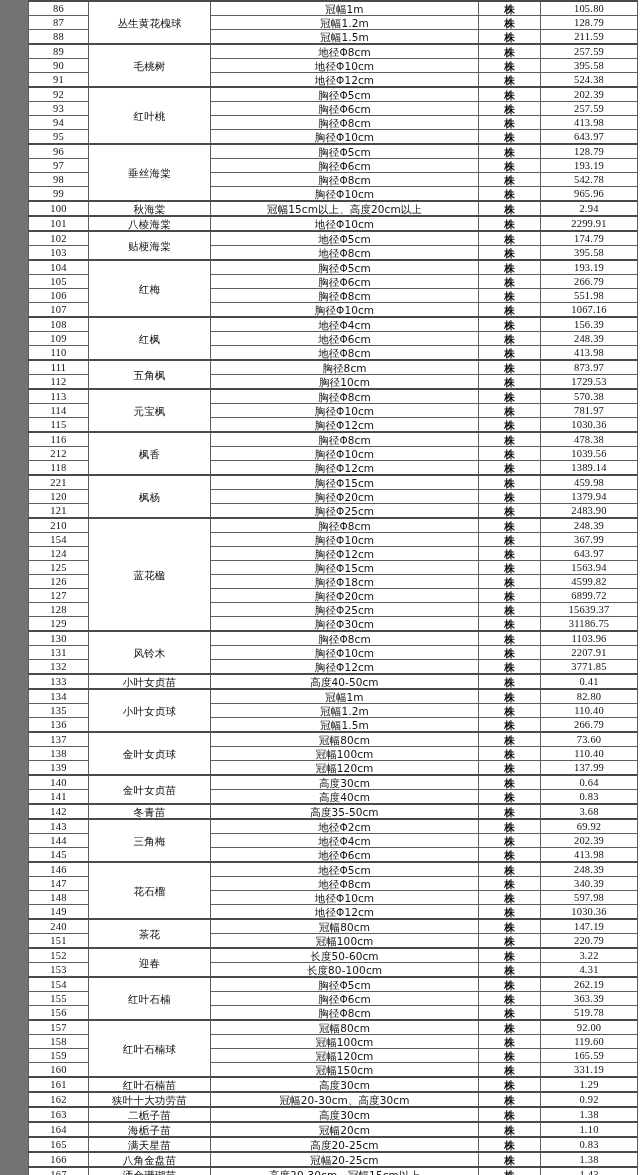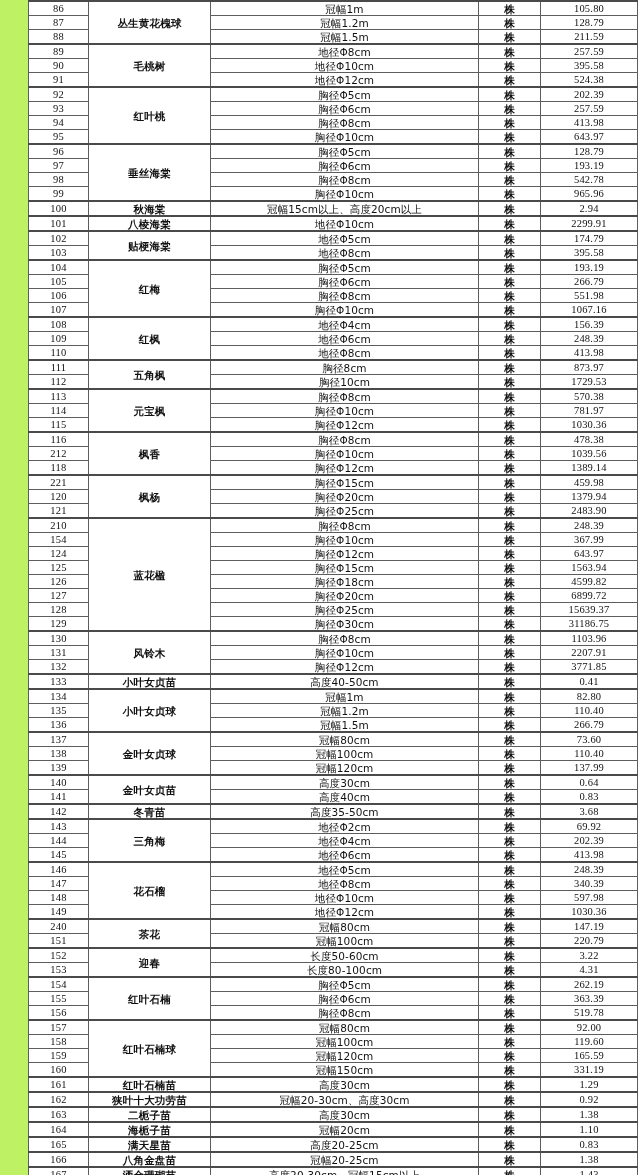--- a/index.html
+++ b/index.html
@@ -16,21 +16,21 @@
     color: #111111;
     -webkit-font-smoothing: none;
   }
   #sheet {
     position: relative;
     width: 600px;
     height: 1175px;
     box-sizing: border-box;
     padding-left: 28px;
     padding-right: 3px;
-    background: #bef264;
+    background: #737373;
   }
   table.price-table {
     border-collapse: collapse;
     table-layout: fixed;
     width: 609px;
     background: #ffffff;
   }
   table.price-table col.c-no    { width: 60px; }
   table.price-table col.c-name  { width: 122px; }
   table.price-table col.c-spec  { width: 268px; }
@@ -50,21 +50,21 @@
     background: #ffffff;
   }
   td.cell-no {
     font-family: "Liberation Serif", "DejaVu Serif", serif;
     font-size: 10px;
     letter-spacing: 0.2px;
   }
   td.cell-name {
     font-family: "DejaVu Sans", "Liberation Sans", sans-serif;
     font-size: 10px;
-    font-weight: 700;
+    font-weight: 400;
     letter-spacing: 0.2px;
   }
   td.cell-spec {
     font-family: "DejaVu Sans", "Liberation Sans", sans-serif;
     font-size: 9.5px;
     letter-spacing: 0.1px;
   }
   td.cell-unit {
     font-family: "DejaVu Sans", "Liberation Sans", sans-serif;
     font-size: 10px;

